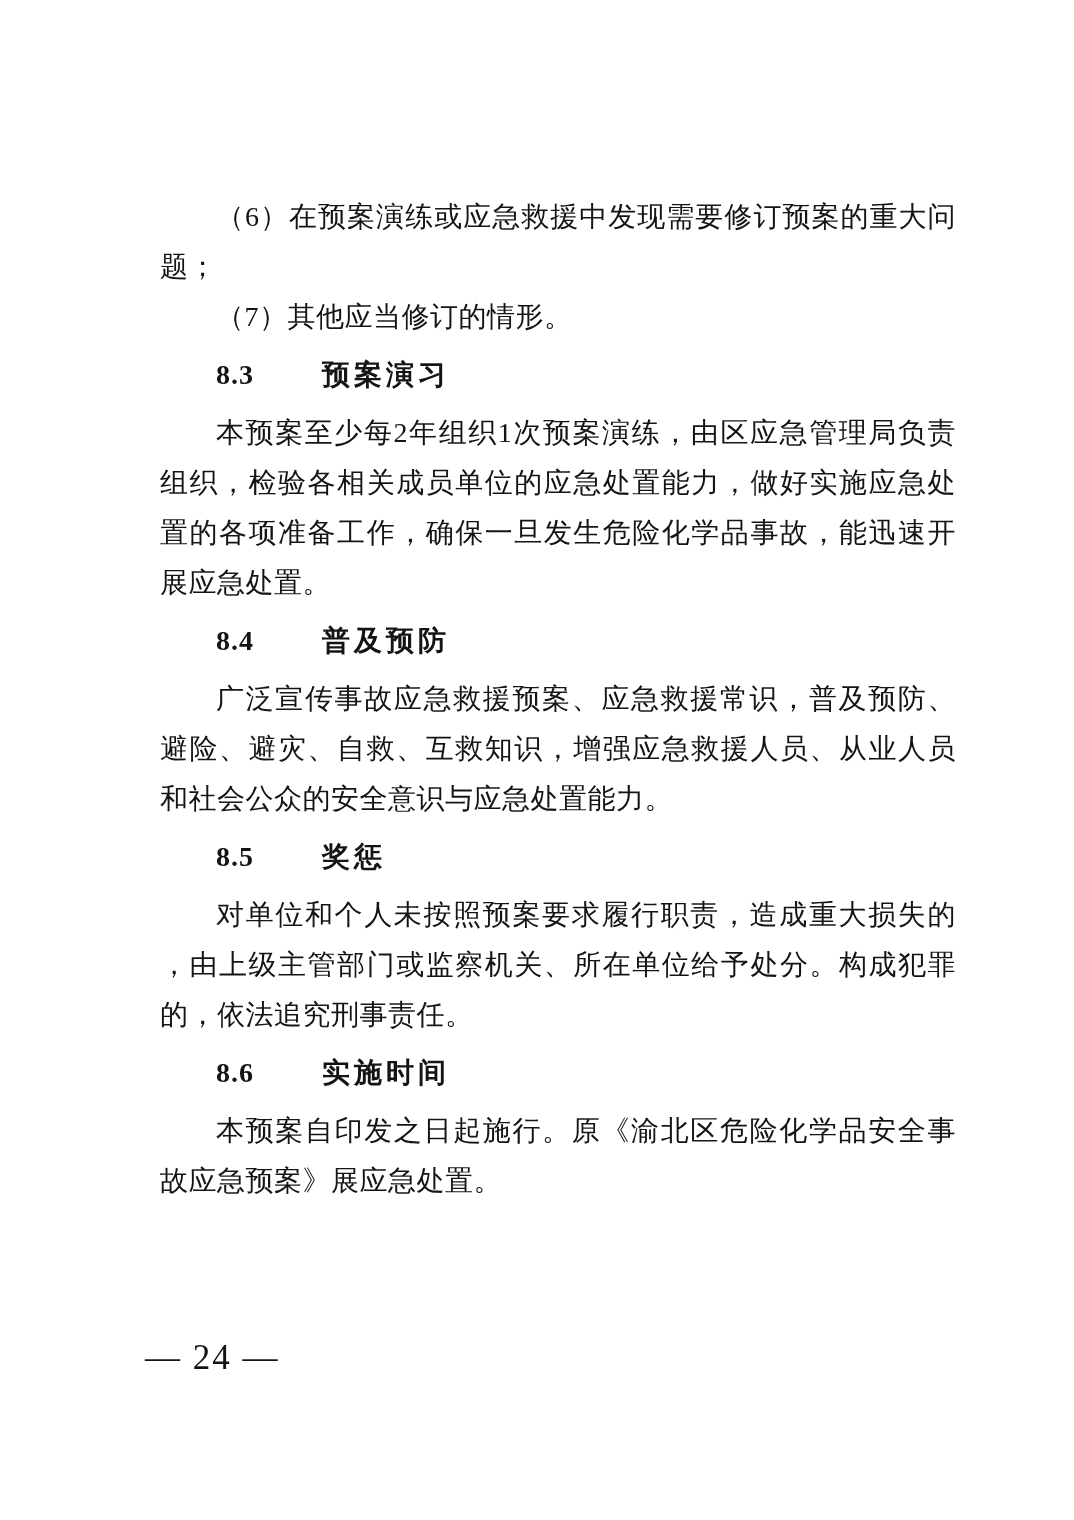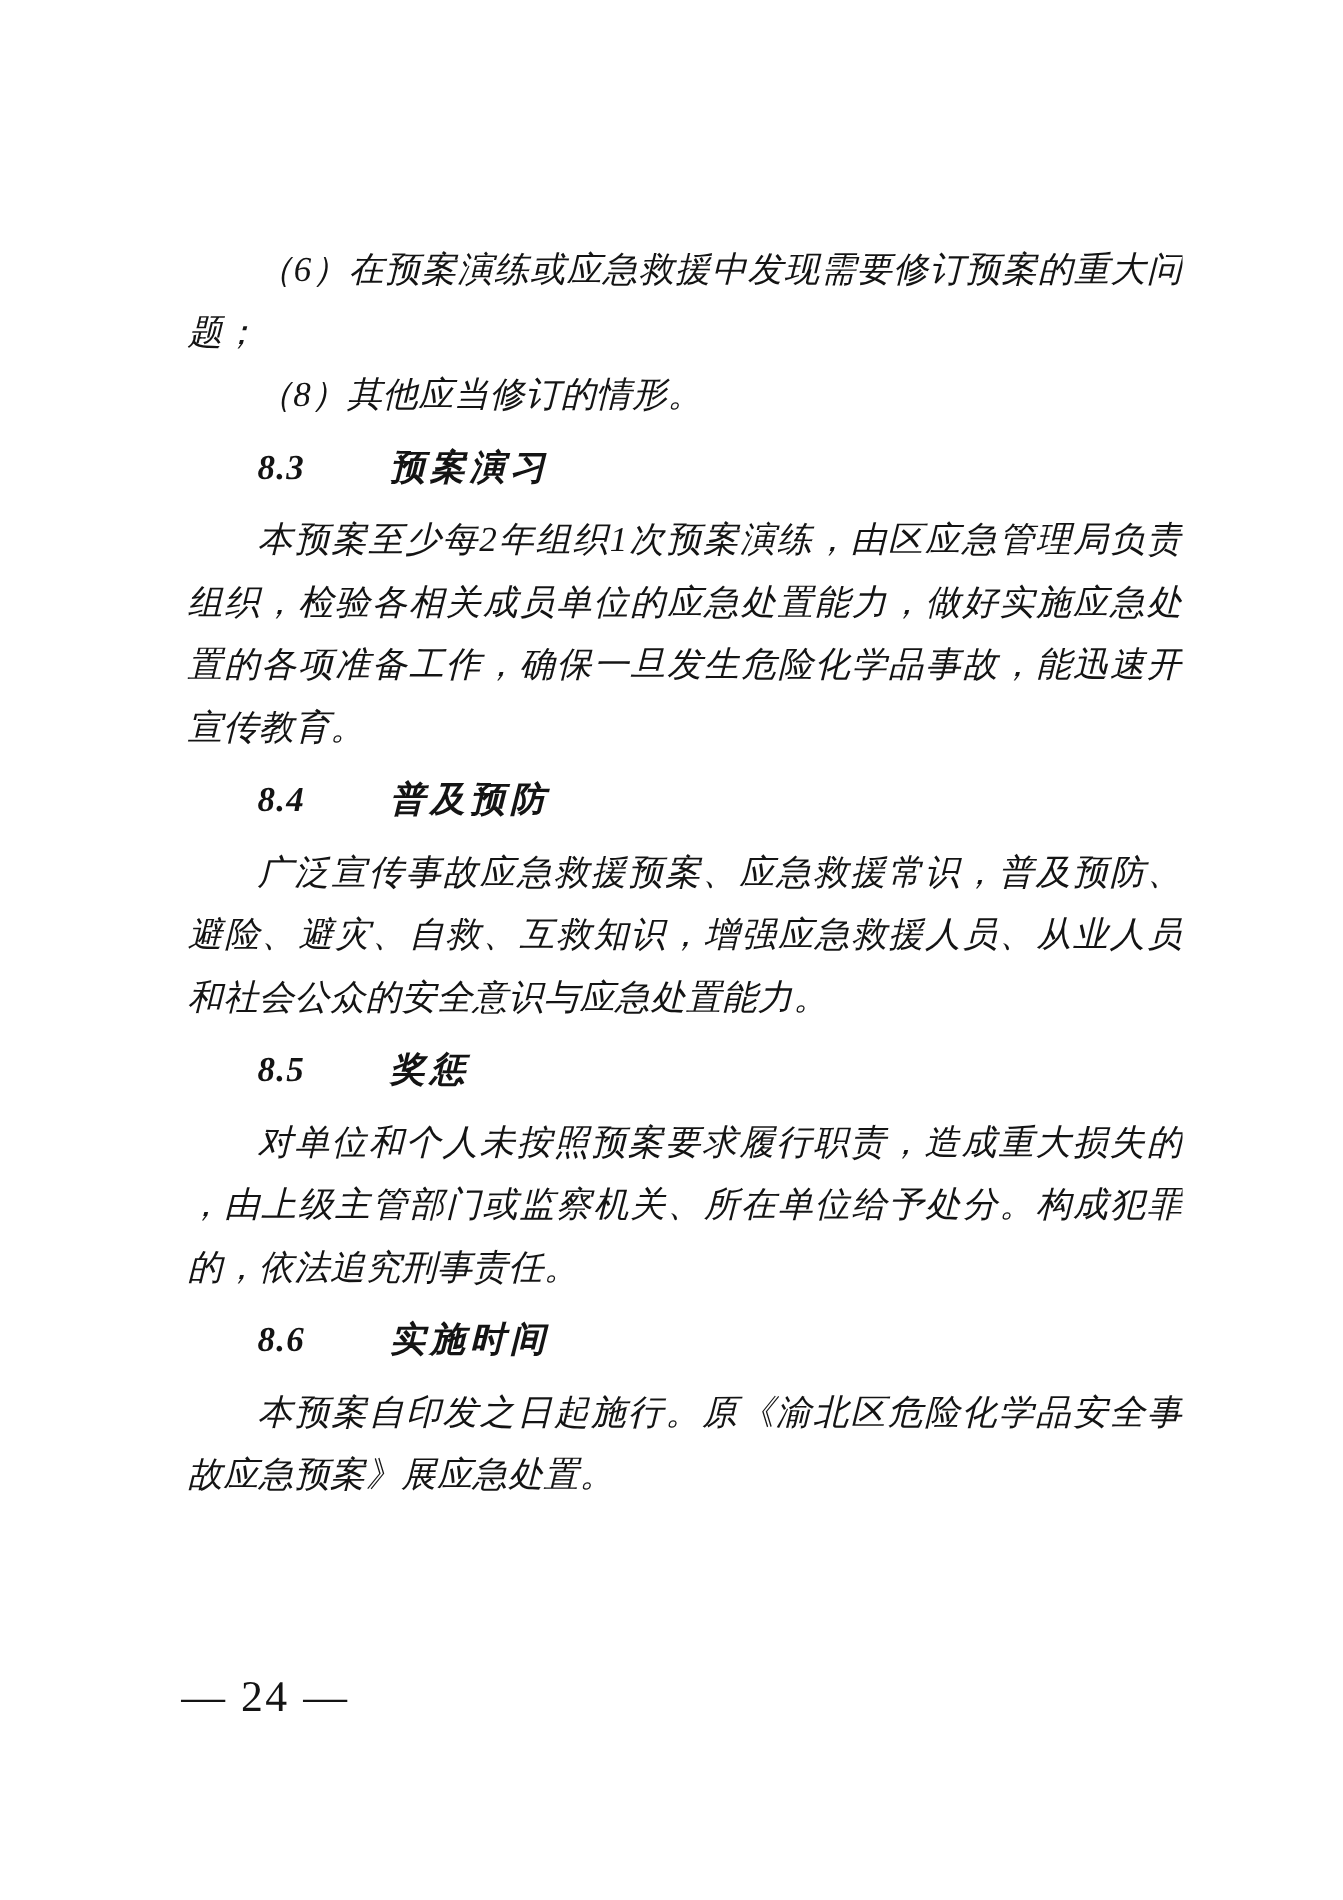--- a/index.html
+++ b/index.html
@@ -11,24 +11,23 @@
     position: relative;
     width: 1074px;
     height: 1520px;
     background: #ffffff;
     color: #141414;
     font-family: "Liberation Serif", "DejaVu Serif", serif;
     overflow: hidden;
   }
   .doc-body {
     position: absolute;
-    left: 150px;
+    left: 160px;
     top: 192px;
     width: 796px;
-    font-style: italic;
   }
   .para {
     margin: 0;
   }
   .line {
     font-size: 28px;
     line-height: 50px;
     height: 50px;
     letter-spacing: 0.5px;
     text-align: left;
@@ -72,28 +71,28 @@
 </head>
 <body>
 
 <div class="page">
   <main class="doc-body">
       <div class="para">
         <div class="line indent just">（6）在预案演练或应急救援中发现需要修订预案的重大问</div>
         <div class="line">题；</div>
       </div>
       <div class="para">
-        <div class="line indent">（8）其他应当修订的情形。</div>
+        <div class="line indent">（7）其他应当修订的情形。</div>
       </div>
       <div class="heading"><span class="hnum">8.3</span><span class="htitle">预案演习</span></div>
       <div class="para">
         <div class="line indent just">本预案至少每2年组织1次预案演练，由区应急管理局负责</div>
         <div class="line just">组织，检验各相关成员单位的应急处置能力，做好实施应急处</div>
         <div class="line just">置的各项准备工作，确保一旦发生危险化学品事故，能迅速开</div>
-        <div class="line">宣传教育。</div>
+        <div class="line">展应急处置。</div>
       </div>
       <div class="heading"><span class="hnum">8.4</span><span class="htitle">普及预防</span></div>
       <div class="para">
         <div class="line indent just">广泛宣传事故应急救援预案、应急救援常识，普及预防、</div>
         <div class="line just">避险、避灾、自救、互救知识，增强应急救援人员、从业人员</div>
         <div class="line">和社会公众的安全意识与应急处置能力。</div>
       </div>
       <div class="heading"><span class="hnum">8.5</span><span class="htitle">奖惩</span></div>
       <div class="para">
         <div class="line indent just">对单位和个人未按照预案要求履行职责，造成重大损失的</div>

